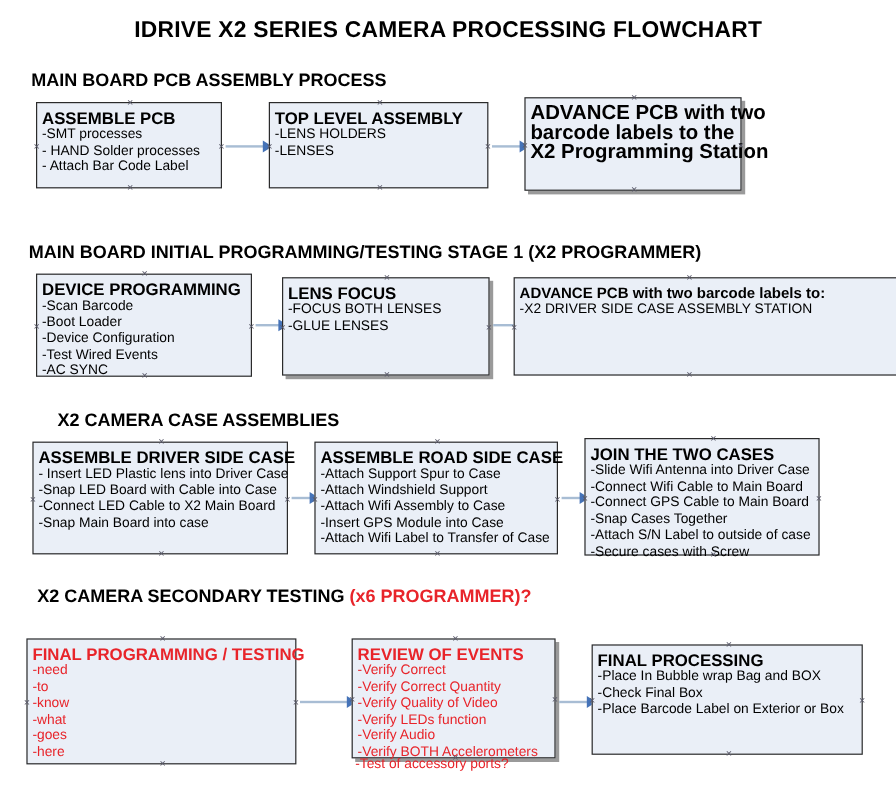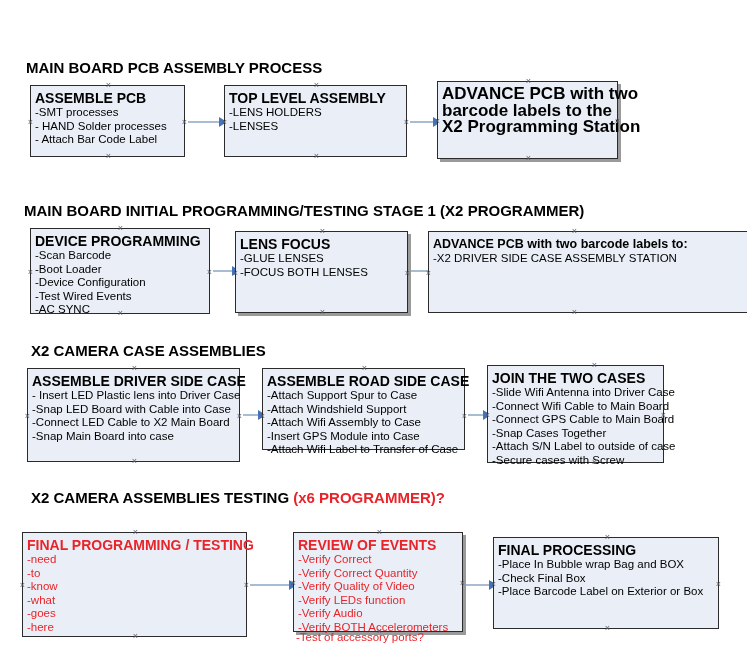--- a/index.html
+++ b/index.html
@@ -105,20 +105,21 @@
     line-height: 13.5px;
     color: #e8242a;
     white-space: nowrap;
   }
 </style>
 </head>
 <body>
 
 <div id="canvas">
 
+  <div class="doc-title">IDRIVE X2  SERIES CAMERA PROCESSING FLOWCHART</div>
 
   <div class="section-head" style="left:26px; top:59px;">
     <span>MAIN BOARD PCB ASSEMBLY PROCESS</span>
   </div>
 
   <div class="box" style="left:30px; top:85px; width:155px; height:72px;">
     <div class="title">ASSEMBLE PCB</div>
     <div class="line">-SMT processes</div>
     <div class="line">- HAND Solder processes</div>
     <div class="line">- Attach Bar Code Label</div>
@@ -172,94 +173,94 @@
     <span class="hx" style="left:-4px; top:40px;"></span>
     <span class="hx" style="right:-4px; top:40px;"></span>
   </div>
 
   <div class="conn" style="left:213px; top:270px; width:20px;">
     <span class="head"></span>
   </div>
 
   <div class="box shadow" style="left:235px; top:231px; width:173px; height:82px;">
     <div class="title">LENS FOCUS</div>
+    <div class="line">-FOCUS BOTH LENSES</div>
     <div class="line">-GLUE LENSES</div>
-    <div class="line">-FOCUS BOTH LENSES</div>
     <span class="hx" style="left:83px; top:-4px;"></span>
     <span class="hx" style="left:83px; bottom:-4px;"></span>
     <span class="hx" style="left:-4px; top:38px;"></span>
     <span class="hx" style="right:-4px; top:38px;"></span>
   </div>
 
   <div class="conn" style="left:411px; top:270px; width:20px;">
     <span class="head"></span>
   </div>
 
   <div class="box" style="left:428px; top:231px; width:336px; height:82px;">
     <div class="title" style="font-size:12.5px;">ADVANCE PCB with two barcode labels to:</div>
     <div class="line">-X2 DRIVER  SIDE  CASE  ASSEMBLY STATION</div>
     <span class="hx" style="left:142px; top:-4px;"></span>
     <span class="hx" style="left:142px; bottom:-4px;"></span>
     <span class="hx" style="left:-4px; top:38px;"></span>
     <span class="hx" style="right:-4px; top:38px;"></span>
   </div>
 
-  <div class="section-head" style="left:31px; top:342px;">
+  <div class="section-head" style="left:48px; top:342px;">
     <span>X2 CAMERA CASE ASSEMBLIES</span>
   </div>
 
   <div class="box" style="left:27px; top:368px; width:213px; height:94px;">
     <div class="title">ASSEMBLE DRIVER SIDE CASE</div>
     <div class="line">- Insert LED Plastic lens into Driver Case</div>
     <div class="line">-Snap LED Board with Cable into Case</div>
     <div class="line">-Connect LED Cable to X2 Main Board</div>
     <div class="line">-Snap Main Board into case</div>
     <span class="hx" style="left:103px; top:-4px;"></span>
     <span class="hx" style="left:103px; bottom:-4px;"></span>
     <span class="hx" style="left:-4px; top:44px;"></span>
     <span class="hx" style="right:-4px; top:44px;"></span>
   </div>
 
   <div class="conn" style="left:243px; top:414px; width:16px;">
     <span class="head"></span>
   </div>
 
-  <div class="box" style="left:262px; top:368px; width:203px; height:82px;">
+  <div class="box" style="left:262px; top:368px; width:203px; height:94px;">
     <div class="title">ASSEMBLE ROAD SIDE CASE</div>
     <div class="line">-Attach Support Spur to Case</div>
     <div class="line">-Attach Windshield Support</div>
     <div class="line">-Attach Wifi Assembly to Case</div>
     <div class="line">-Insert GPS Module into Case</div>
     <div class="line">-Attach Wifi Label to Transfer of Case</div>
     <span class="hx" style="left:98px; top:-4px;"></span>
     <span class="hx" style="left:98px; bottom:-4px;"></span>
     <span class="hx" style="left:-4px; top:44px;"></span>
     <span class="hx" style="right:-4px; top:44px;"></span>
   </div>
 
   <div class="conn" style="left:468px; top:414px; width:16px;">
     <span class="head"></span>
   </div>
 
-  <div class="box" style="left:487px; top:365px; width:177px; height:98px;">
+  <div class="box" style="left:487px; top:365px; width:196px; height:98px;">
     <div class="title">JOIN THE TWO CASES</div>
     <div class="line">-Slide Wifi Antenna into Driver Case</div>
     <div class="line">-Connect Wifi Cable to Main Board</div>
     <div class="line">-Connect GPS Cable to Main Board</div>
     <div class="line">-Snap Cases Together</div>
     <div class="line">-Attach S/N Label to outside of case</div>
     <div class="line">-Secure cases with Screw</div>
     <span class="hx" style="left:103px; top:-4px;"></span>
     <span class="hx" style="left:103px; bottom:-4px;"></span>
     <span class="hx" style="left:-4px; top:46px;"></span>
     <span class="hx" style="right:-4px; top:46px;"></span>
   </div>
 
   <div class="section-head" style="left:31px; top:489px;">
-    <span>X2 CAMERA ASSEMBLIES TESTING </span><span class="red">(x6 PROGRAMMER)?</span>
+    <span>X2 CAMERA SECONDARY TESTING </span><span class="red">(x6 PROGRAMMER)?</span>
   </div>
 
   <div class="box red" style="left:22px; top:532px; width:225px; height:105px;">
     <div class="title">FINAL PROGRAMMING / TESTING</div>
     <div class="line">-need</div>
     <div class="line">-to</div>
     <div class="line">-know</div>
     <div class="line">-what</div>
     <div class="line">-goes</div>
     <div class="line">-here</div>

